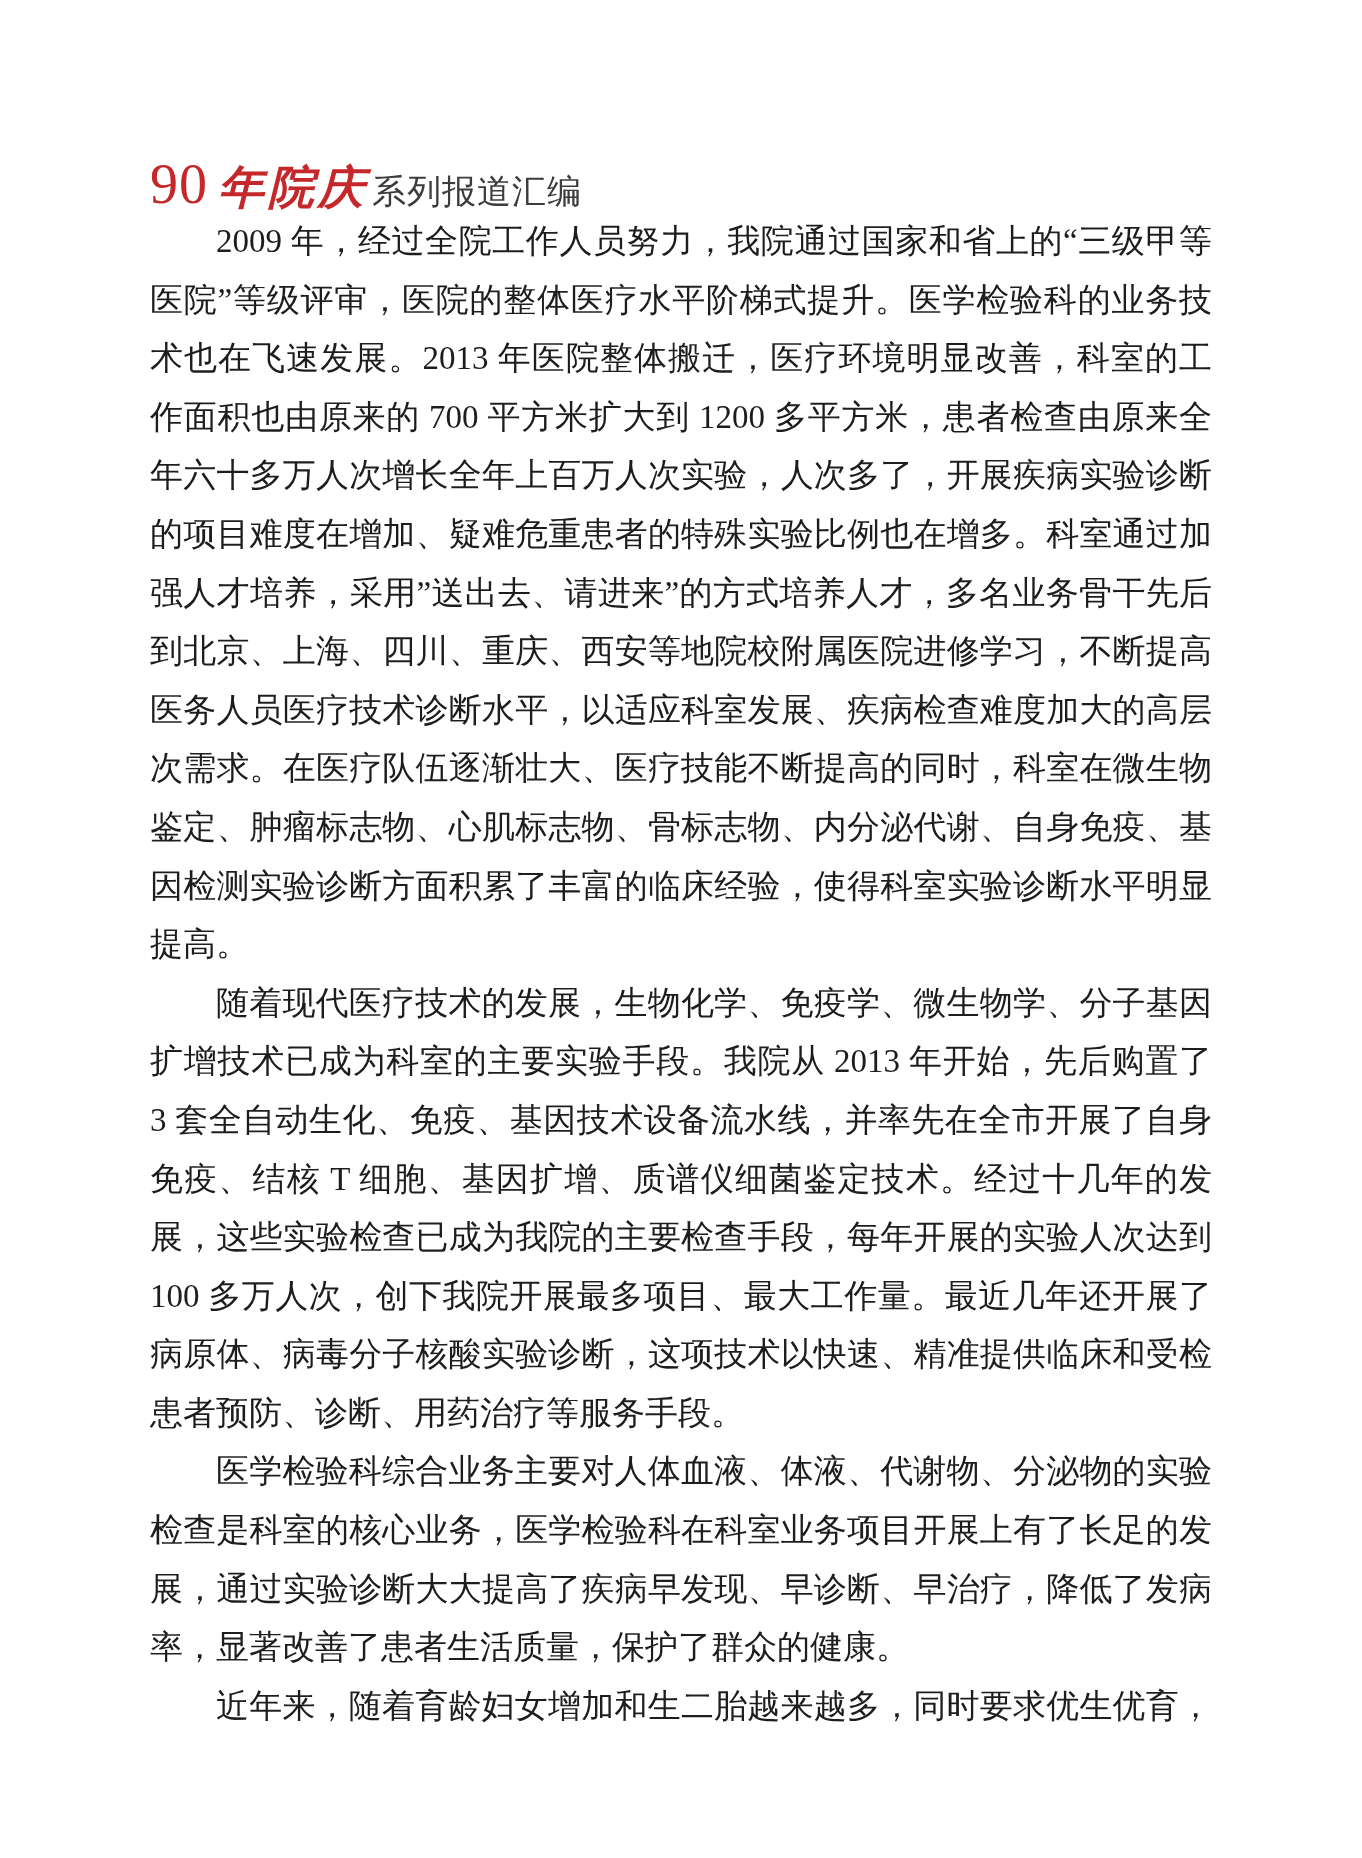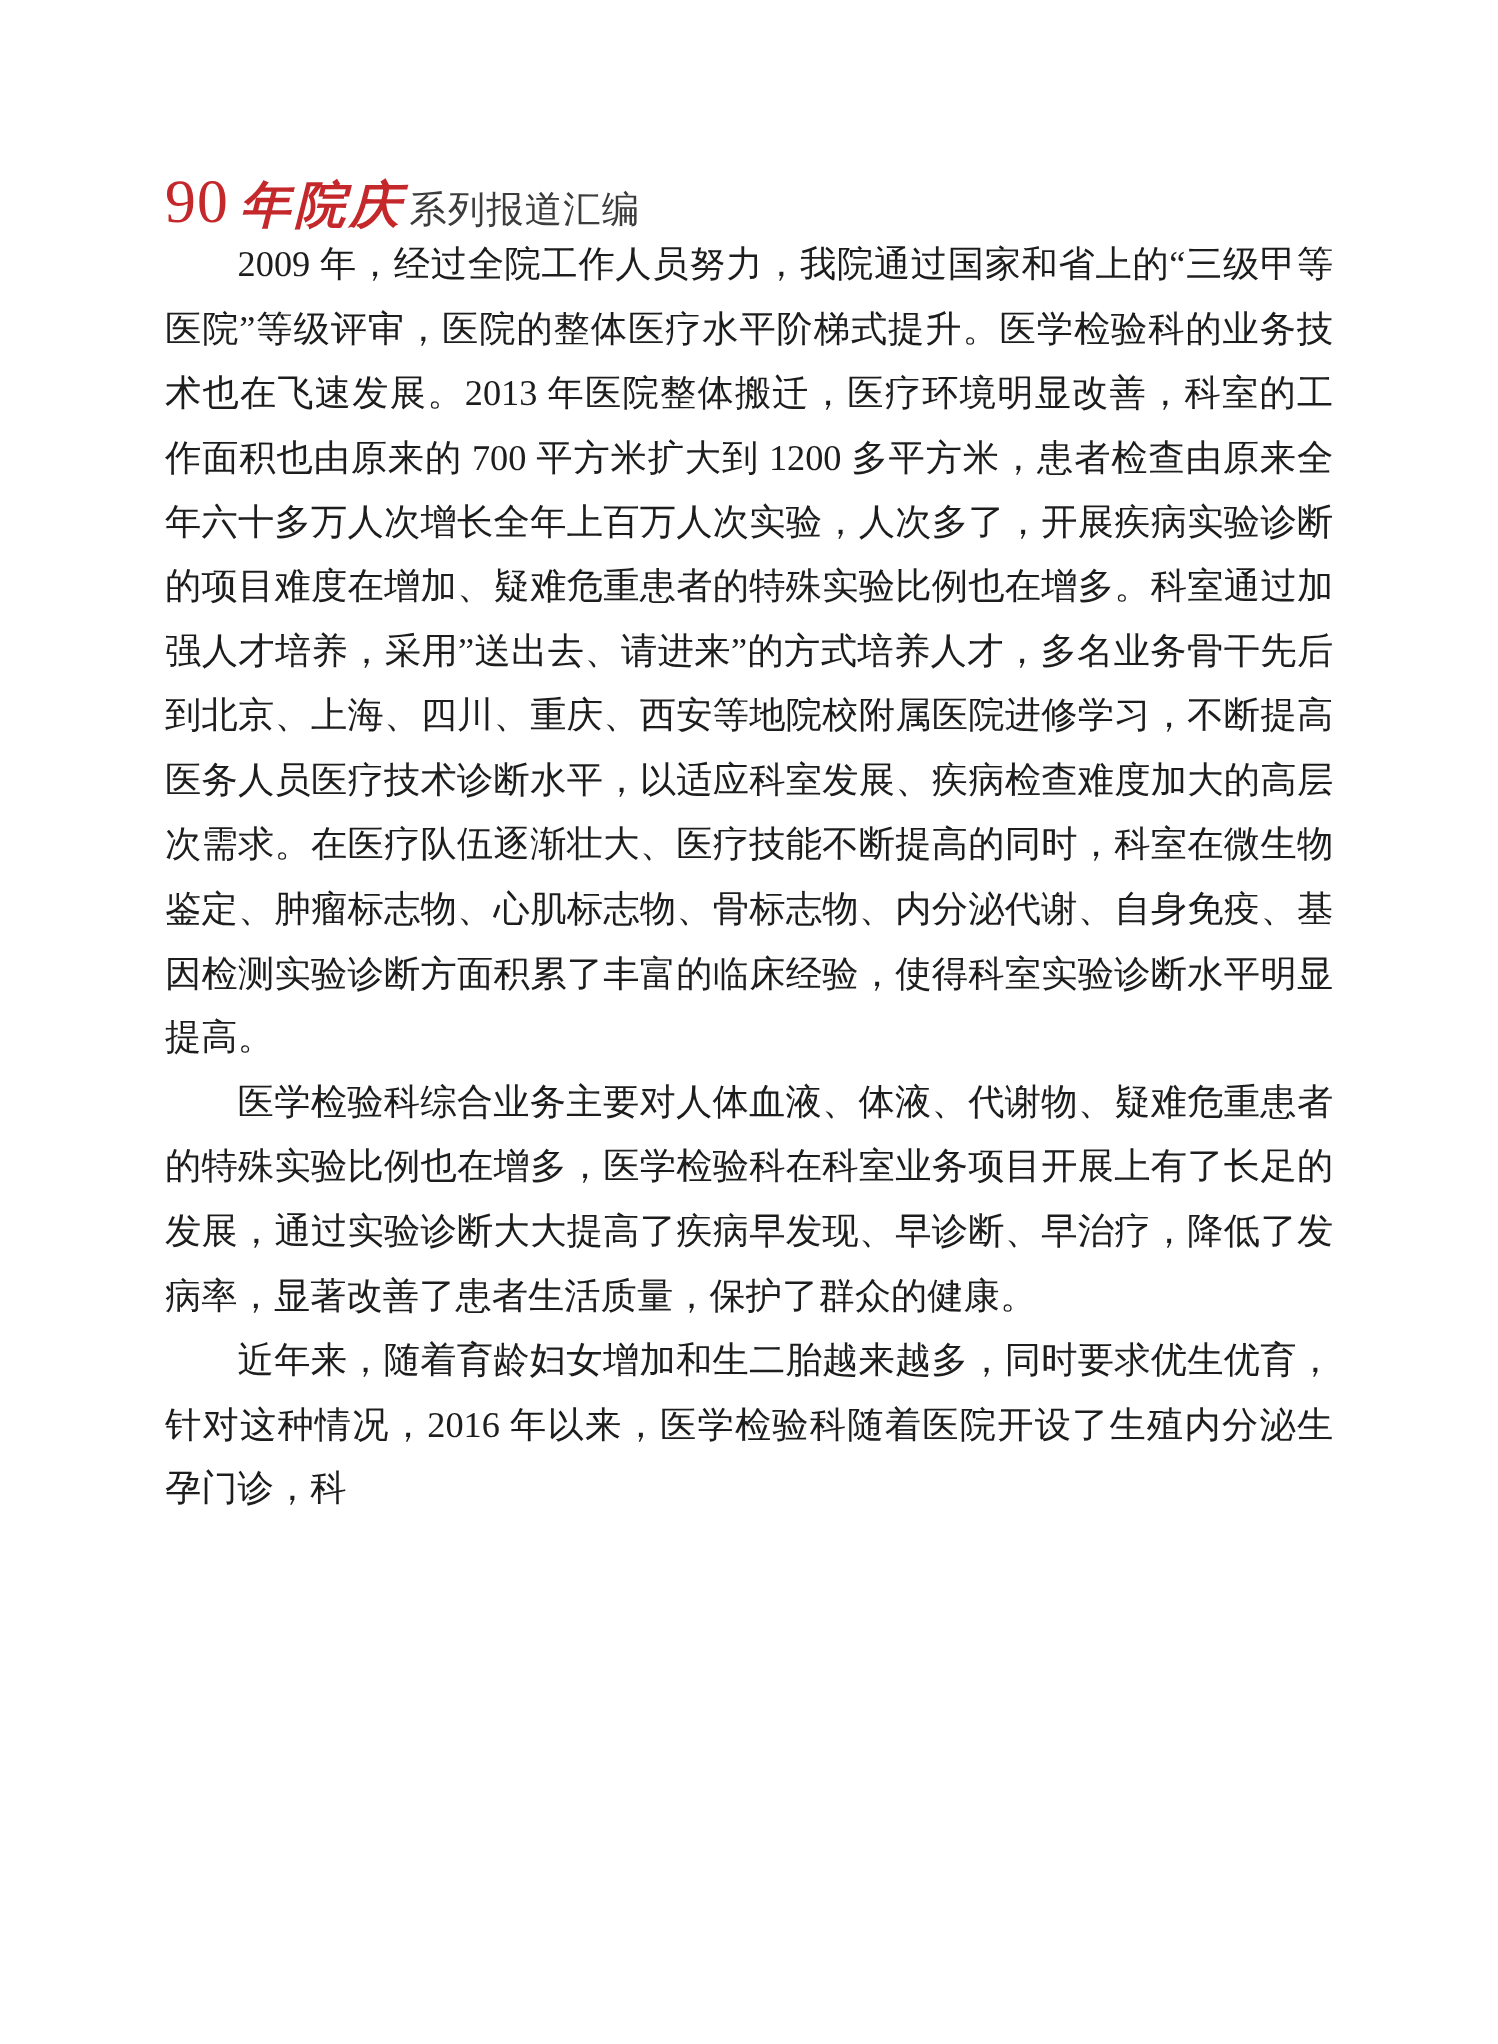--- a/index.html
+++ b/index.html
@@ -89,21 +89,22 @@
 <div class="page">
 
   <div class="running-head">
     <span class="anniv-number">90</span>
     <span class="anniv-calligraphy">年院庆</span>
     <span class="series-subtitle">系列报道汇编</span>
   </div>
 
   <div class="body-text">
     <p>2009 年，经过全院工作人员努力，我院通过国家和省上的“三级甲等医院”等级评审，医院的整体医疗水平阶梯式提升。医学检验科的业务技术也在飞速发展。2013 年医院整体搬迁，医疗环境明显改善，科室的工作面积也由原来的 700 平方米扩大到 1200 多平方米，患者检查由原来全年六十多万人次增长全年上百万人次实验，人次多了，开展疾病实验诊断的项目难度在增加、疑难危重患者的特殊实验比例也在增多。科室通过加强人才培养，采用”送出去、请进来”的方式培养人才，多名业务骨干先后到北京、上海、四川、重庆、西安等地院校附属医院进修学习，不断提高医务人员医疗技术诊断水平，以适应科室发展、疾病检查难度加大的高层次需求。在医疗队伍逐渐壮大、医疗技能不断提高的同时，科室在微生物鉴定、肿瘤标志物、心肌标志物、骨标志物、内分泌代谢、自身免疫、基因检测实验诊断方面积累了丰富的临床经验，使得科室实验诊断水平明显提高。</p>
-    <p>医学检验科综合业务主要对人体血液、体液、代谢物、疑难危重患者的特殊实验比例也在增多，医学检验科在科室业务项目开展上有了长足的发展，通过实验诊断大大提高了疾病早发现、早诊断、早治疗，降低了发病率，显著改善了患者生活质量，保护了群众的健康。</p>
+    <p>随着现代医疗技术的发展，生物化学、免疫学、微生物学、分子基因扩增技术已成为科室的主要实验手段。我院从 2013 年开始，先后购置了 3 套全自动生化、免疫、基因技术设备流水线，并率先在全市开展了自身免疫、结核 T 细胞、基因扩增、质谱仪细菌鉴定技术。经过十几年的发展，这些实验检查已成为我院的主要检查手段，每年开展的实验人次达到 100 多万人次，创下我院开展最多项目、最大工作量。最近几年还开展了病原体、病毒分子核酸实验诊断，这项技术以快速、精准提供临床和受检患者预防、诊断、用药治疗等服务手段。</p>
+    <p>医学检验科综合业务主要对人体血液、体液、代谢物、分泌物的实验检查是科室的核心业务，医学检验科在科室业务项目开展上有了长足的发展，通过实验诊断大大提高了疾病早发现、早诊断、早治疗，降低了发病率，显著改善了患者生活质量，保护了群众的健康。</p>
     <p>近年来，随着育龄妇女增加和生二胎越来越多，同时要求优生优育，针对这种情况，2016 年以来，医学检验科随着医院开设了生殖内分泌生孕门诊，科</p>
   </div>
 
   <div class="page-footer">
     <span class="page-number">/ 74 /</span>
   </div>
 
 </div>
 
 </body></html>

